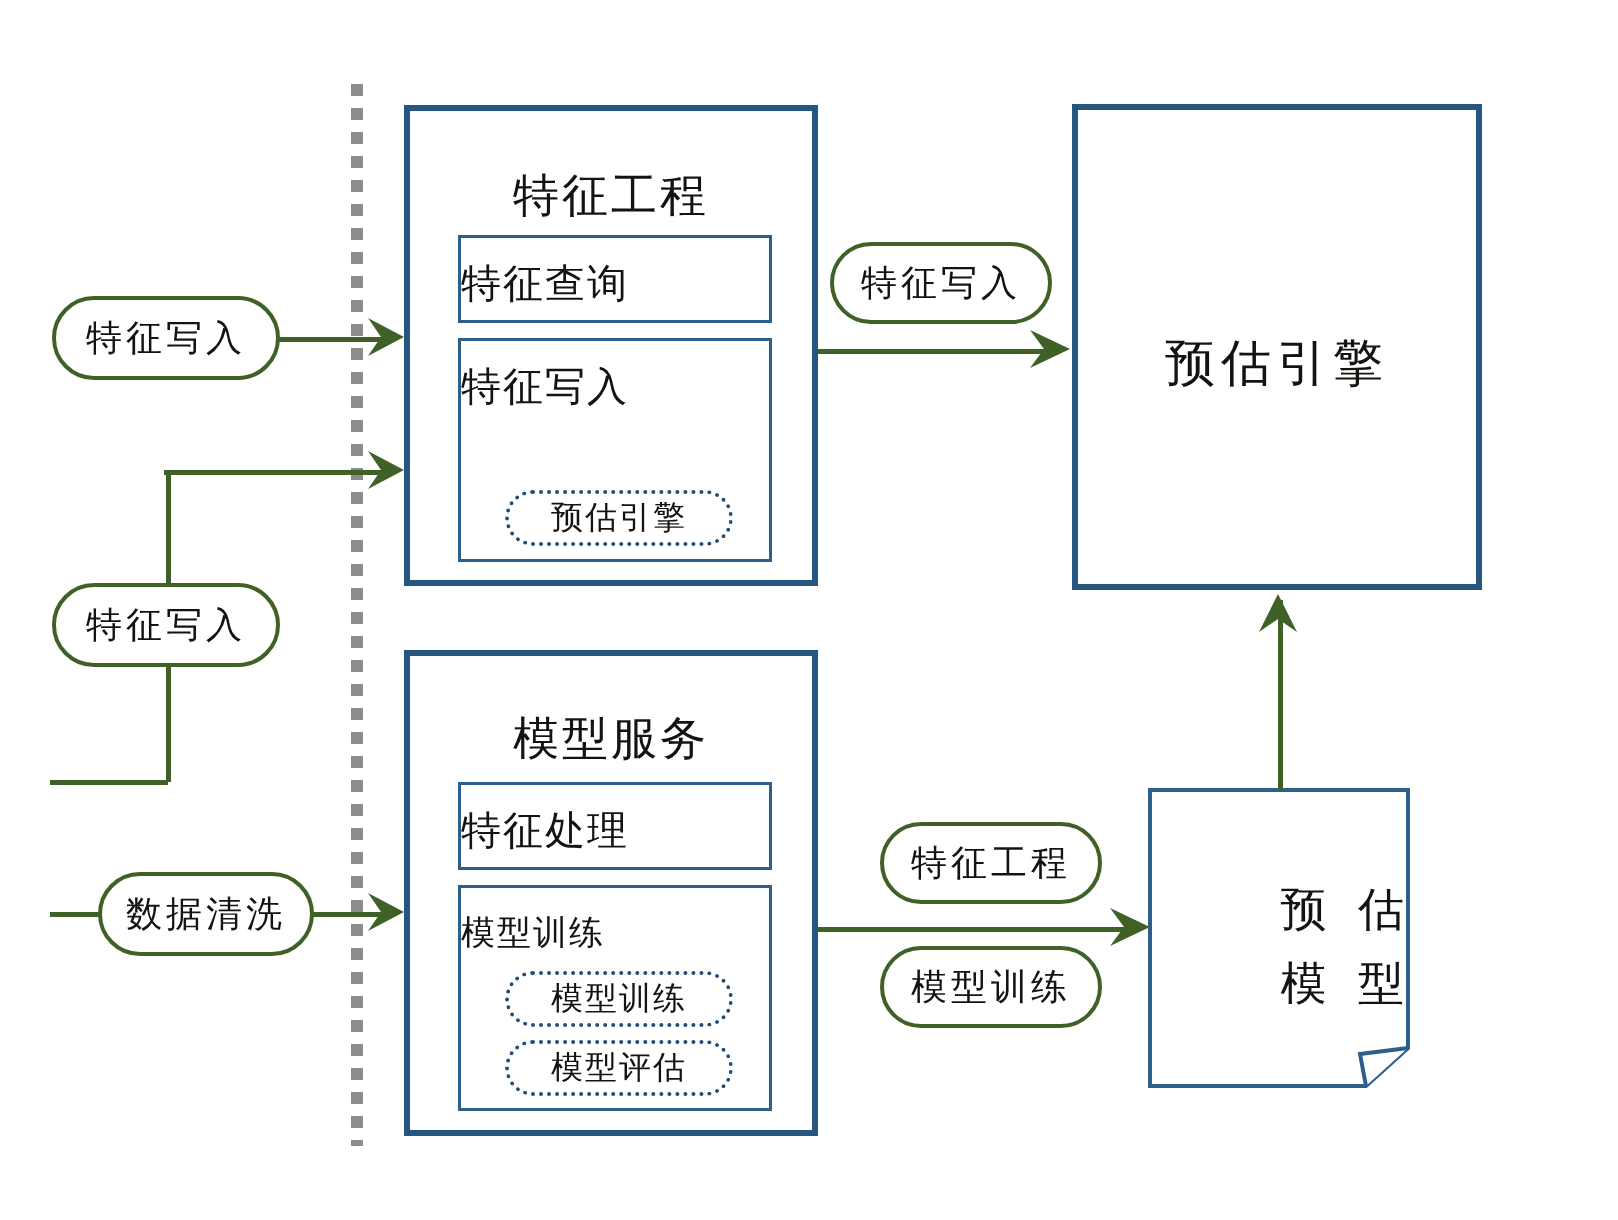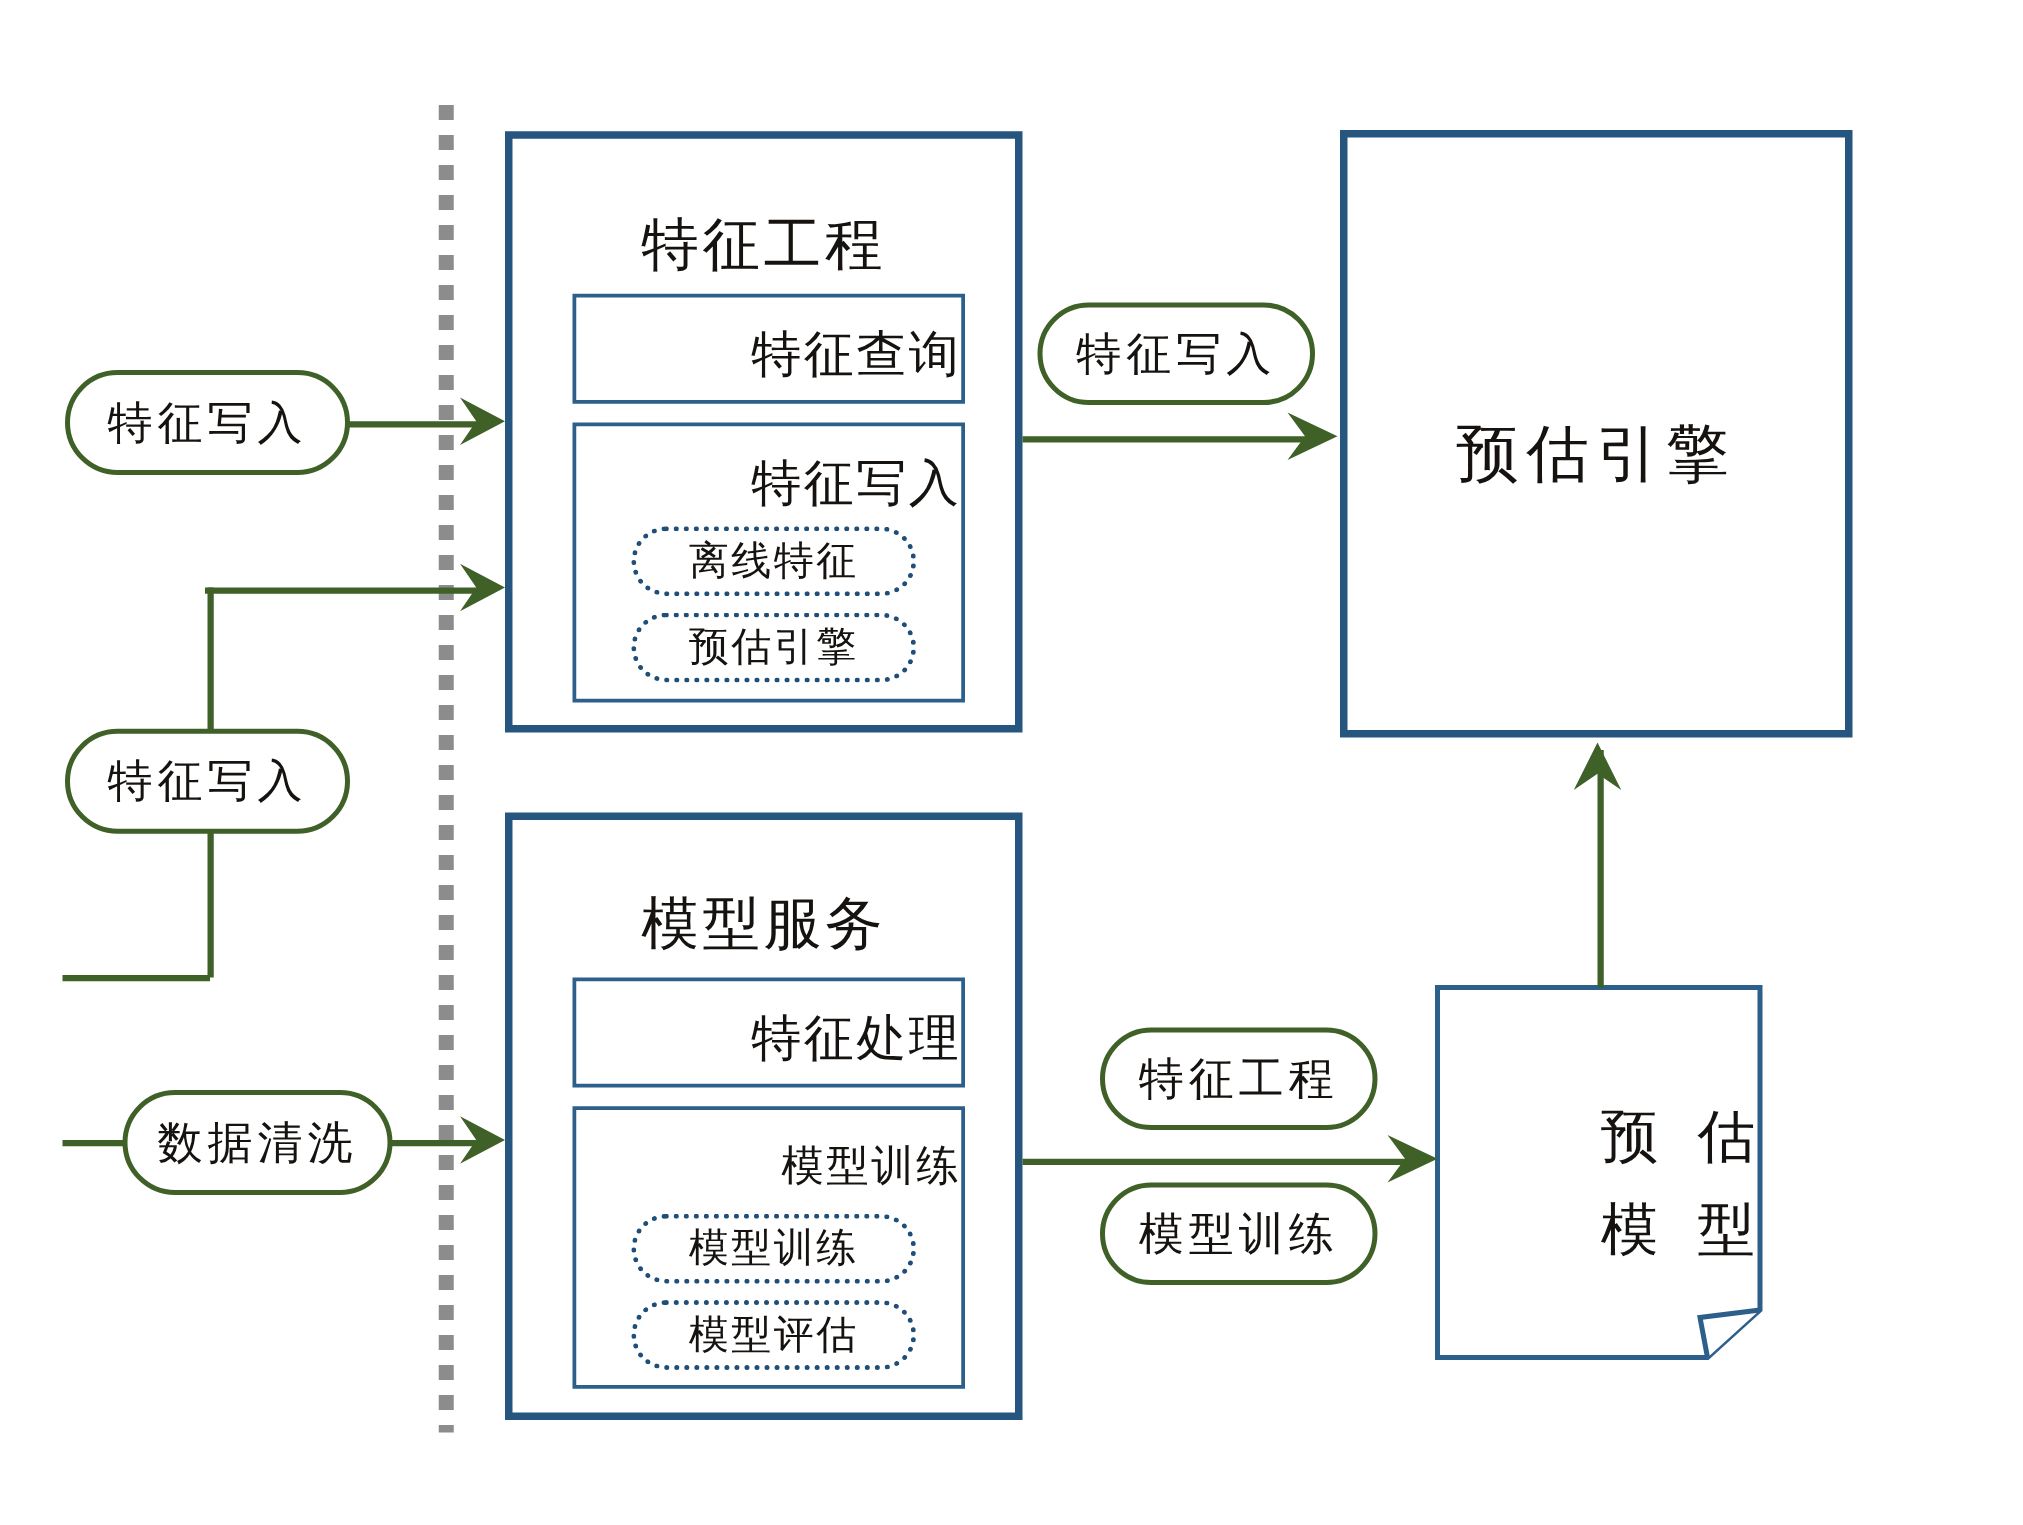--- a/index.html
+++ b/index.html
@@ -40,25 +40,24 @@
   .inner-box {
     position: absolute;
     box-sizing: border-box;
     border: 3px solid #2d5f8b;
     background: #ffffff;
   }
   .inner-label {
     position: absolute;
     left: 0;
     right: 0;
-    text-align: right;
+    text-align: left;
     font-size: 40px;
     color: #15120f;
     letter-spacing: 2px;
-    padding-left: 19px;
   }
   .inner-label.small {
     font-size: 34px;
   }
 
   
   .chip {
     position: absolute;
     box-sizing: border-box;
     border: 4px dotted #1f4e79;
@@ -155,21 +154,20 @@
 
   <div class="outer-box" style="left:404px; top:105px; width:414px; height:481px;">
     <div class="outer-title" style="top:54px;">特征工程</div>
 
     <div class="inner-box" style="left:48px; top:124px; width:314px; height:88px;">
       <div class="inner-label" style="top:18px;">特征查询</div>
     </div>
 
     <div class="inner-box" style="left:48px; top:227px; width:314px; height:224px;">
       <div class="inner-label" style="top:18px;">特征写入</div>
-      <div class="chip" style="left:44px; top:80px; width:228px; height:56px;">离线特征</div>
       <div class="chip" style="left:44px; top:149px; width:228px; height:56px;">预估引擎</div>
     </div>
   </div>
 
   <div class="outer-box" style="left:404px; top:650px; width:414px; height:486px;">
     <div class="outer-title" style="top:52px;">模型服务</div>
 
     <div class="inner-box" style="left:48px; top:126px; width:314px; height:88px;">
       <div class="inner-label" style="top:18px;font-family:Liberation Serif, serif;">特征处理</div>
     </div>

